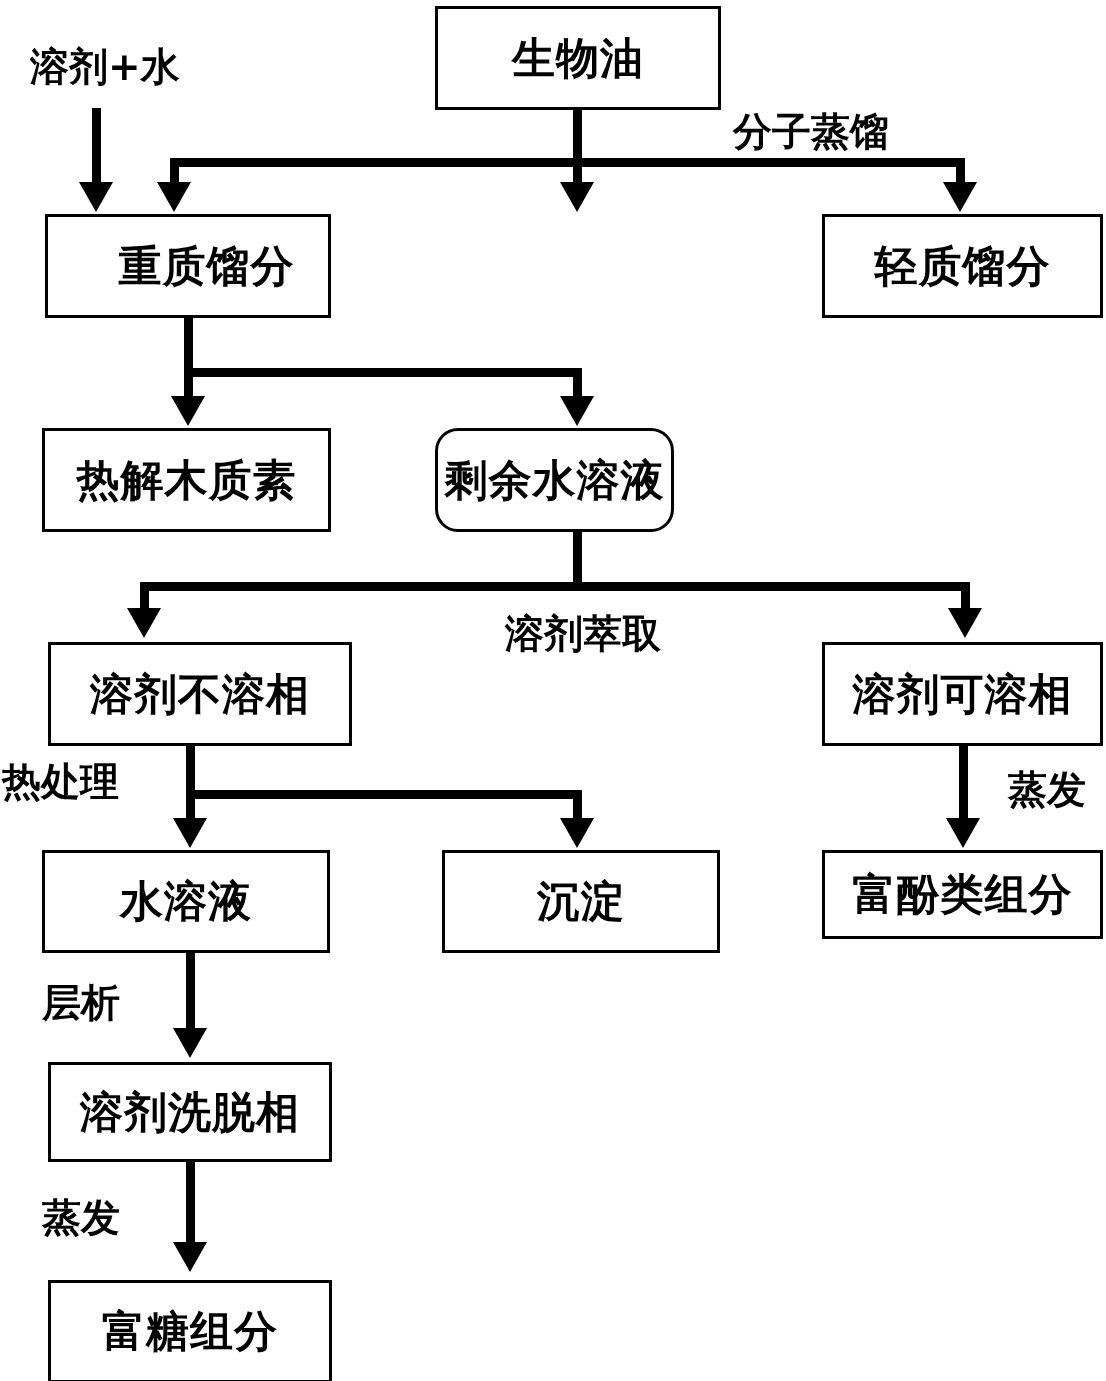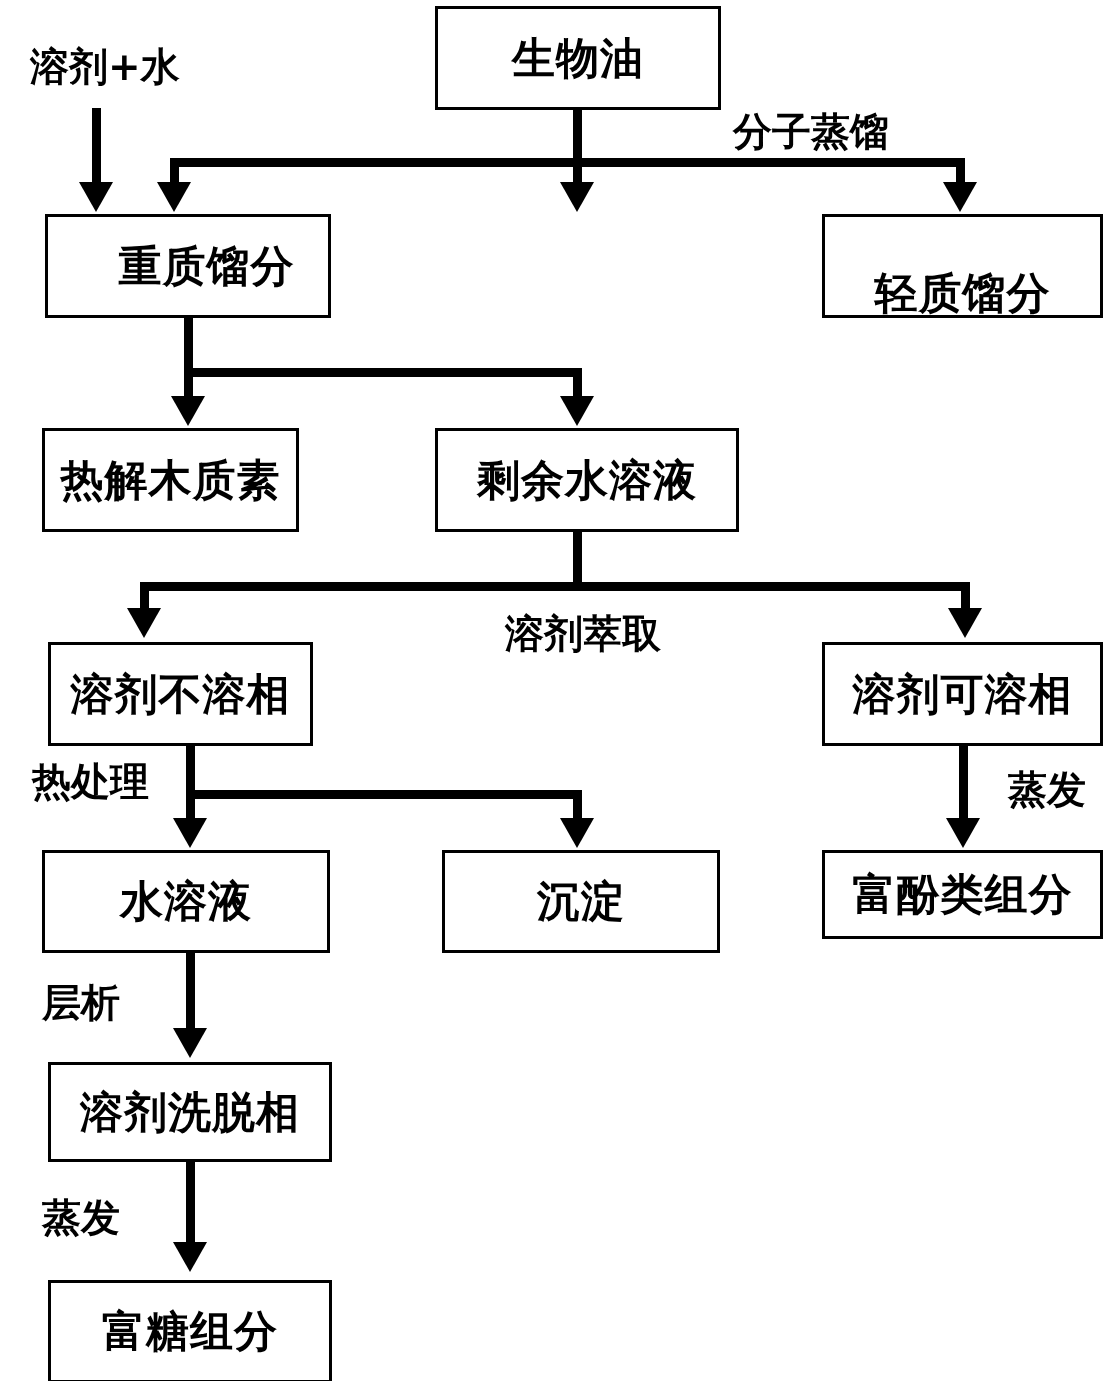--- a/index.html
+++ b/index.html
@@ -82,58 +82,58 @@
 
   <div class="edge-label" style="left:30px; top:47px;">溶剂+水</div>
   <div class="vline" style="left:92px; top:108px; height:78px;"></div>
   <div class="arrowhead" style="left:79px; top:182px;"></div>
 
   <div class="node" style="left:45px; top:214px; width:286px; height:104px;padding-left:37px;">
     <span>重质馏分</span>
   </div>
 
 
-  <div class="node" style="left:822px; top:214px; width:281px; height:104px;align-items:flex-end;">
+  <div class="node" style="left:822px; top:214px; width:281px; height:104px;">
     <span>轻质馏分</span>
   </div>
 
   <div class="vline" style="left:184px; top:316px; height:60px;"></div>
   <div class="hline" style="left:184px; top:368px; width:398px;"></div>
   <div class="vline" style="left:184px; top:368px; height:32px;"></div>
   <div class="arrowhead" style="left:171px; top:396px;"></div>
   <div class="vline" style="left:573px; top:368px; height:32px;"></div>
   <div class="arrowhead" style="left:560px; top:396px;"></div>
 
-  <div class="node" style="left:42px; top:428px; width:257px; height:104px;">
+  <div class="node" style="left:42px; top:428px; width:289px; height:104px;">
     <span>热解木质素</span>
   </div>
 
-  <div class="node" style="left:435px; top:428px; width:304px; height:104px;">
+  <div class="node" style="left:435px; top:428px; width:239px; height:104px;border-radius:23px;">
     <span>剩余水溶液</span>
   </div>
 
   <div class="vline" style="left:573px; top:530px; height:60px;"></div>
   <div class="hline" style="left:140px; top:582px; width:830px;"></div>
   <div class="edge-label" style="left:505px; top:614px;">溶剂萃取</div>
 
   <div class="vline" style="left:140px; top:582px; height:30px;"></div>
   <div class="arrowhead" style="left:127px; top:608px;"></div>
 
   <div class="vline" style="left:961px; top:582px; height:30px;"></div>
   <div class="arrowhead" style="left:948px; top:608px;"></div>
 
-  <div class="node" style="left:48px; top:642px; width:265px; height:104px;">
+  <div class="node" style="left:48px; top:642px; width:304px; height:104px;">
     <span>溶剂不溶相</span>
   </div>
 
   <div class="node" style="left:822px; top:642px; width:281px; height:104px;">
     <span>溶剂可溶相</span>
   </div>
 
-  <div class="edge-label" style="left:2px; top:762px;margin-left:30px;">热处理</div>
+  <div class="edge-label" style="left:2px; top:762px;">热处理</div>
   <div class="vline" style="left:186px; top:744px; height:54px;"></div>
   <div class="hline" style="left:186px; top:790px; width:396px;"></div>
   <div class="vline" style="left:186px; top:790px; height:32px;"></div>
   <div class="arrowhead" style="left:173px; top:818px;"></div>
   <div class="vline" style="left:573px; top:790px; height:32px;"></div>
   <div class="arrowhead" style="left:560px; top:818px;"></div>
 
   <div class="edge-label" style="left:1008px; top:770px;">蒸发</div>
   <div class="vline" style="left:959px; top:744px; height:78px;"></div>
   <div class="arrowhead" style="left:946px; top:818px;"></div>

